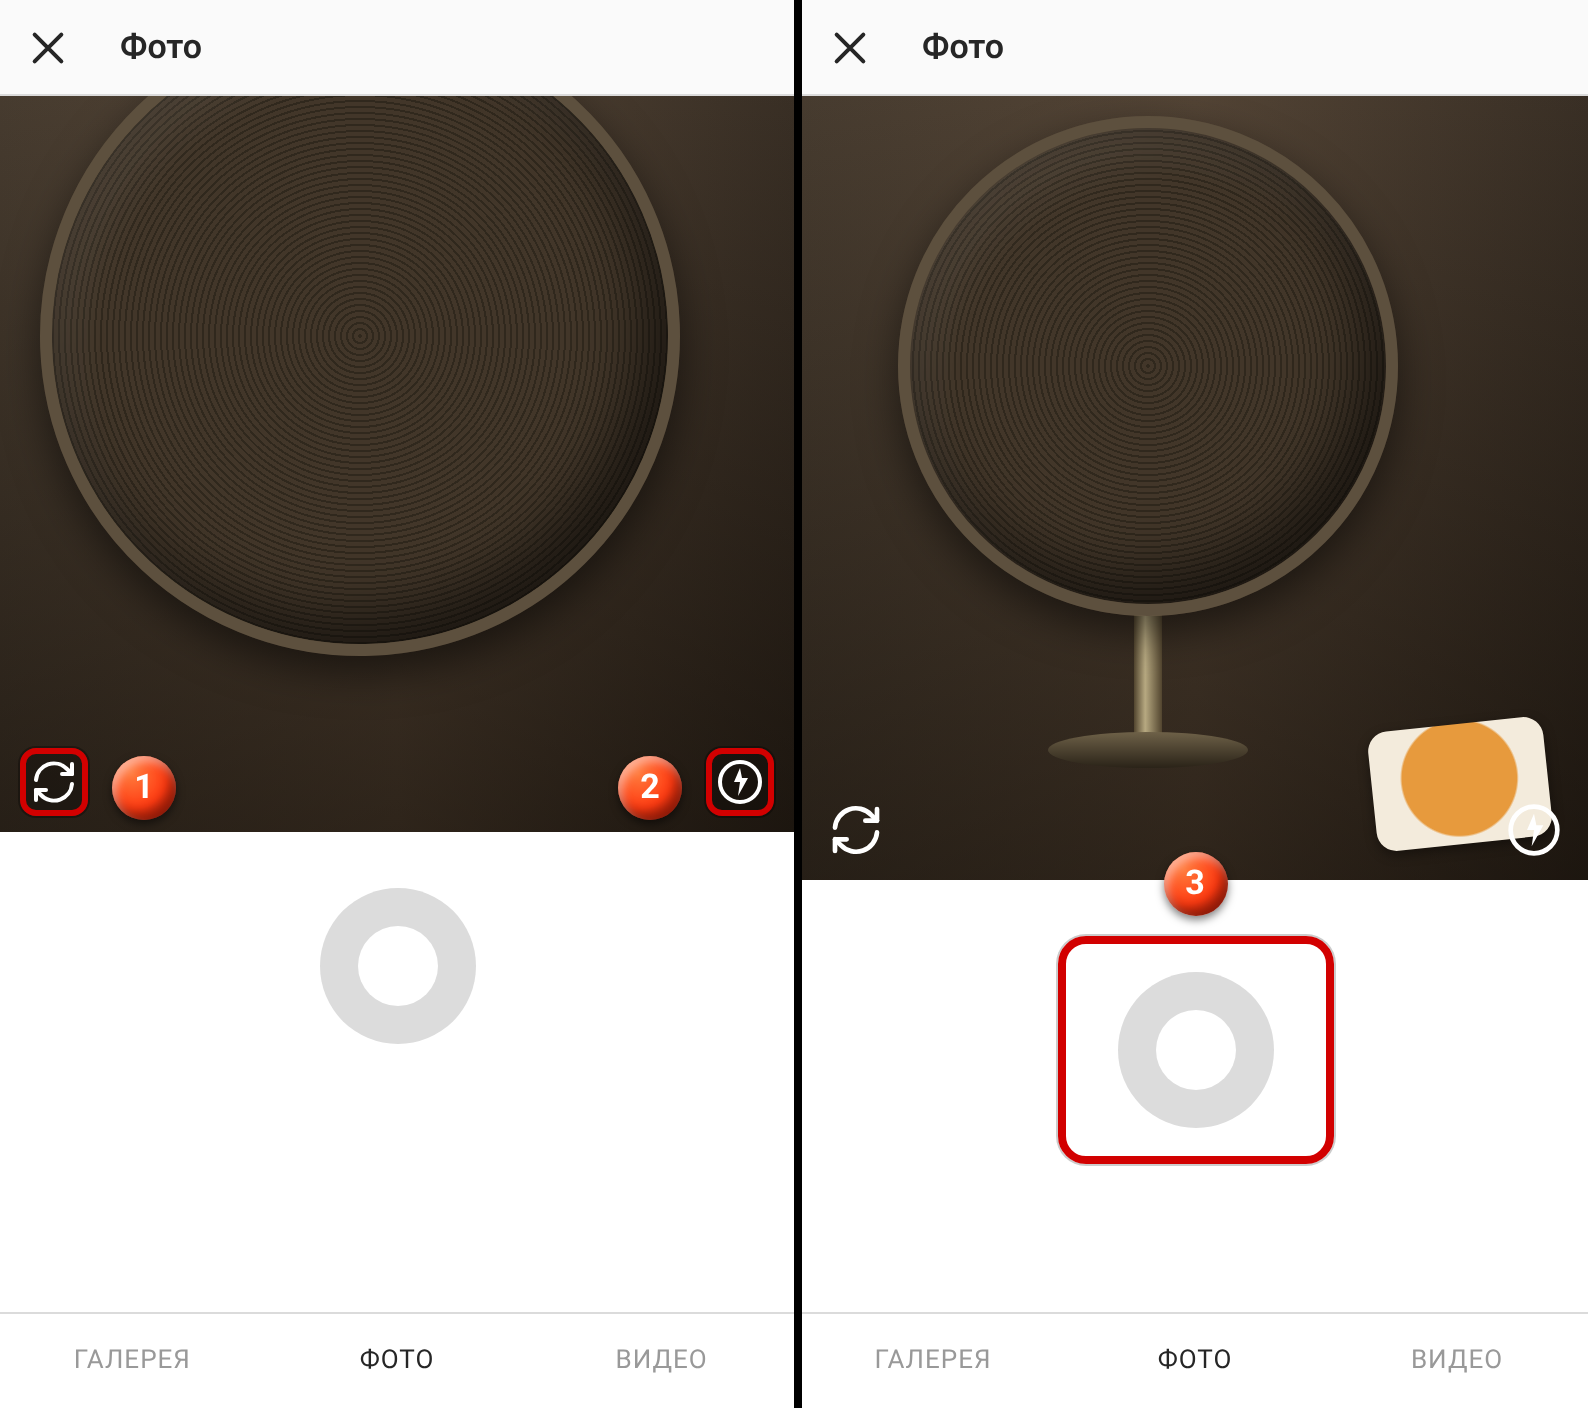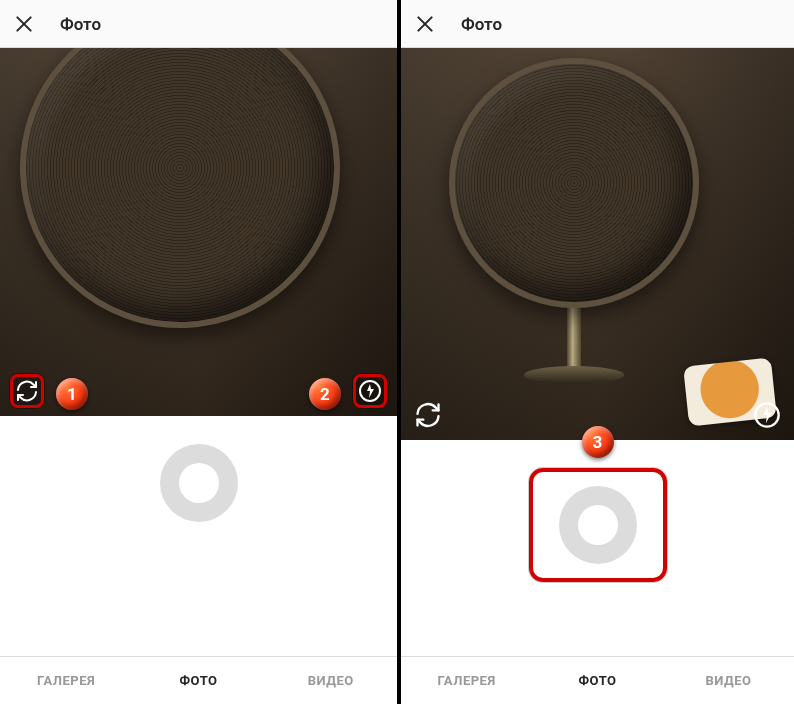--- a/index.html
+++ b/index.html
@@ -148,21 +148,21 @@
 .tabs {
   width: 100%;
   display: flex;
   height: 48px;
   border-top: 1px solid #dbdbdb;
 }
 .tab {
   flex:1;
   display:flex; align-items:center; justify-content:center;
   font-size: 13px;
-  font-weight: 700;
+  font-weight: 400;
   letter-spacing: 0.5px;
   color: #999;
   cursor:pointer;
 }
 .tab.active { color: #262626; }
 
 .callout {
   position: absolute;
   width: 32px; height: 32px;
   border-radius: 50%;

